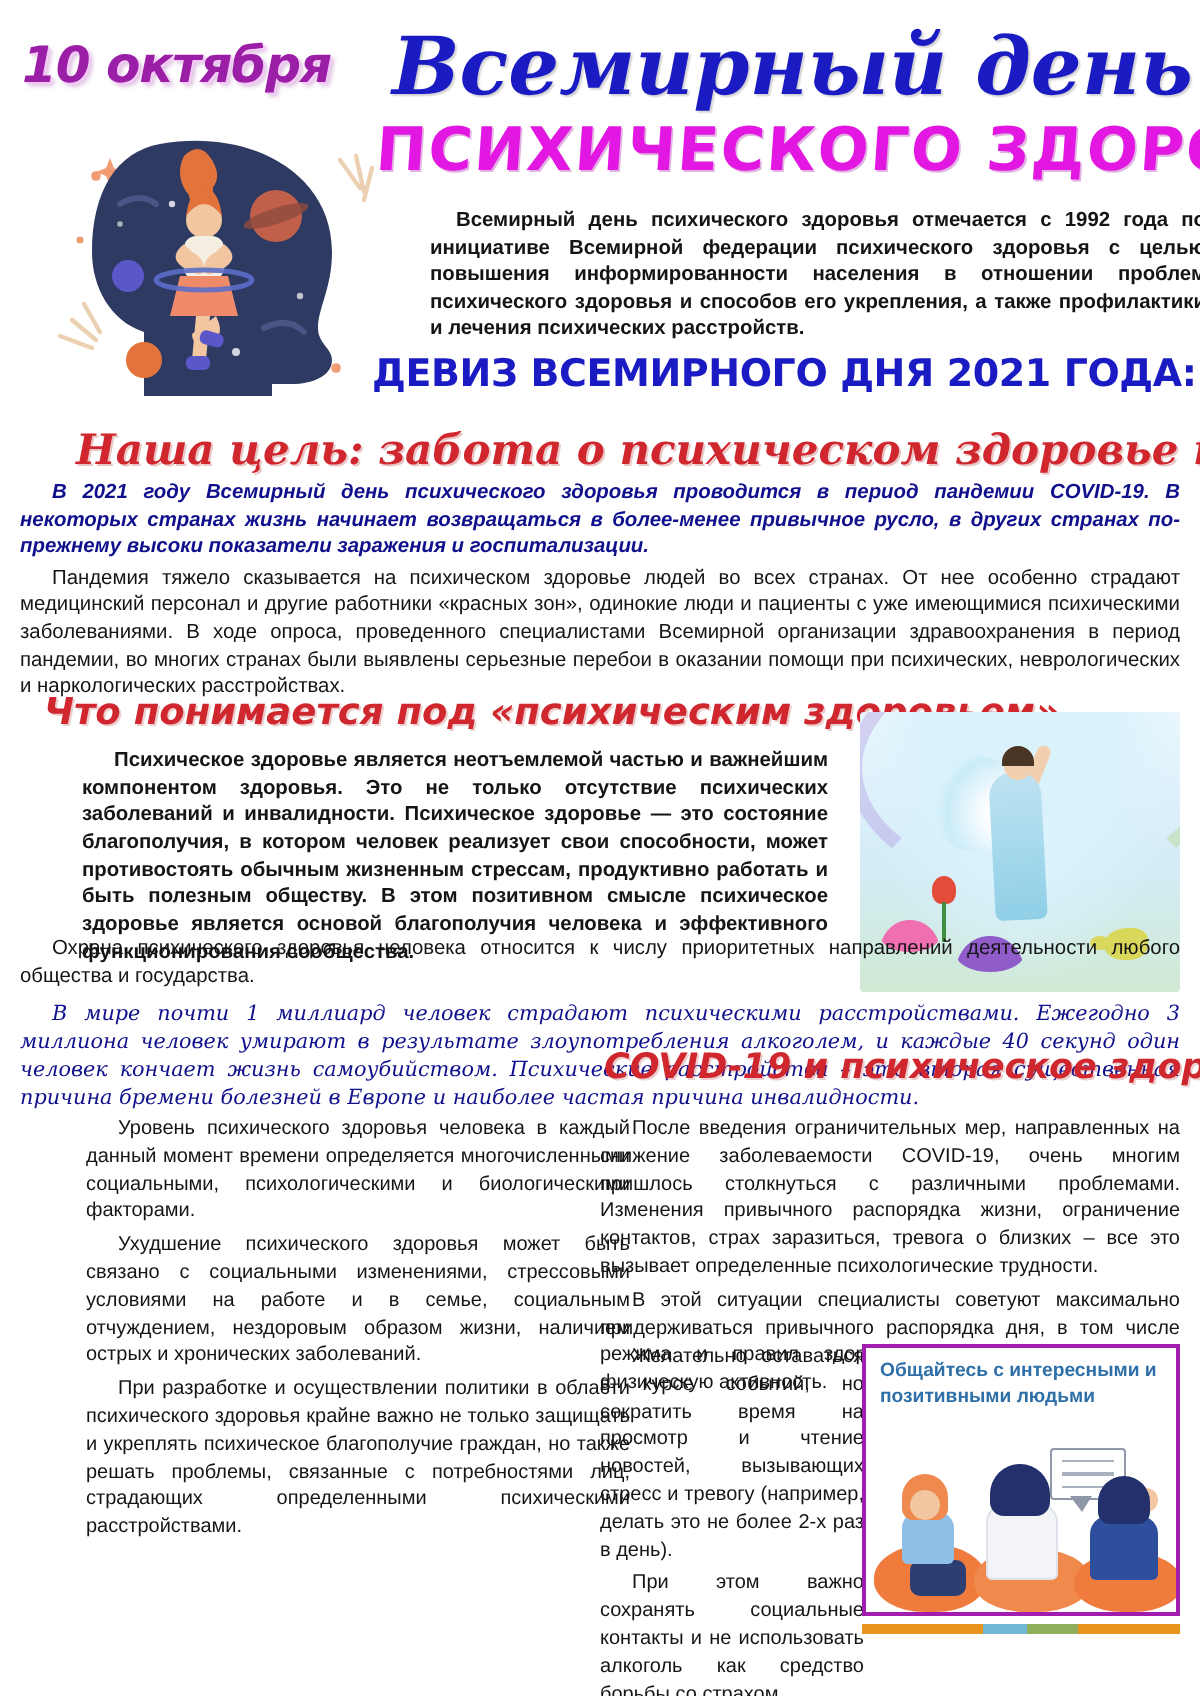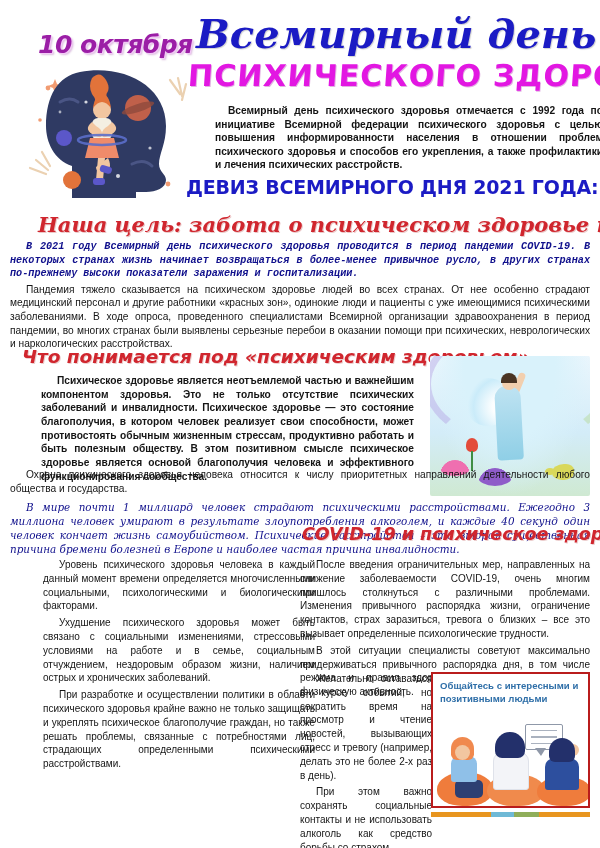--- a/index.html
+++ b/index.html
@@ -18,29 +18,28 @@
     padding:6px 10px 0 10px;
     background:#fff;
   }
 
   
   .header{
     position:relative;
     height:196px;
   }
   .date-badge{
-    position:absolute;left:28px;top:14px;
+    position:absolute;left:1px;top:14px;
     font-family:"DejaVu Sans", sans-serif;
     font-weight:bold;font-style:italic;
     font-size:25px;line-height:1;
     color:#9b1ea6;
     letter-spacing:-0.5px;
     text-shadow:1px 1px 0 #f3c9f7, 2px 2px 2px rgba(120,0,130,.25);
     white-space:nowrap;
-    margin-top:12px;
   }
   .title-main{
     position:absolute;left:186px;top:8px;
     font-family:"DejaVu Serif", serif;
     font-weight:bold;font-style:italic;
     font-size:40px;line-height:1;
     color:#1b1bc4;
     letter-spacing:0px;
     white-space:nowrap;
     text-shadow:1px 1px 1px rgba(0,0,0,.18);
@@ -88,21 +87,21 @@
     color:#d0262e;white-space:nowrap;
     text-shadow:1px 1px 0 rgba(170,30,30,.25);
   }
 
   
   .sec1{
     position:absolute;left:10px;top:240px;width:580px;
   }
   p.it{
     margin:0 0 0 0;
-    font-family:Liberation Mono, monospace;
+    font-family:Liberation Sans, sans-serif;
     font-style:italic;font-weight:bold;
     font-size:10.2px;line-height:1.33;
     text-align:justify;
     color:#10108c;
     text-indent:16px;
   }
   p.rg{
     margin:2px 0 0 0;
     font-size:10.2px;line-height:1.34;
     text-align:justify;
@@ -205,21 +204,21 @@
   .lotus1{position:absolute;left:10px;top:104px;width:30px;height:16px;background:radial-gradient(ellipse at 50% 100%,#ef6fb0 0 70%,transparent 72%);border-radius:50%;}
   .lotus2{position:absolute;left:48px;top:112px;width:34px;height:18px;background:radial-gradient(ellipse at 50% 100%,#8f5cc9 0 70%,transparent 72%);border-radius:50%;}
   .bird{position:absolute;left:122px;top:108px;width:22px;height:16px;background:#d9d85a;border-radius:60% 40% 50% 50%;}
   .bird:after{content:"";position:absolute;left:-7px;top:4px;width:10px;height:7px;background:#d9d85a;border-radius:50%;}
   .tulip{position:absolute;left:36px;top:82px;width:12px;height:14px;background:#e34b3a;border-radius:50% 50% 40% 40%;}
   .tulip:after{content:"";position:absolute;left:5px;top:13px;width:2px;height:20px;background:#3f8e43;}
 
   
   .card{
     position:absolute;left:431px;top:672px;width:159px;height:136px;
-    border:2px solid #b91c1c;
+    border:2px solid #a21caf;
     background:#ffffff;
     box-sizing:border-box;
     overflow:hidden;
   }
   .card-title{
     position:absolute;left:7px;top:6px;width:148px;
     font-size:9.6px;line-height:1.35;
     font-weight:bold;
     color:#2f6fa8;
   }

